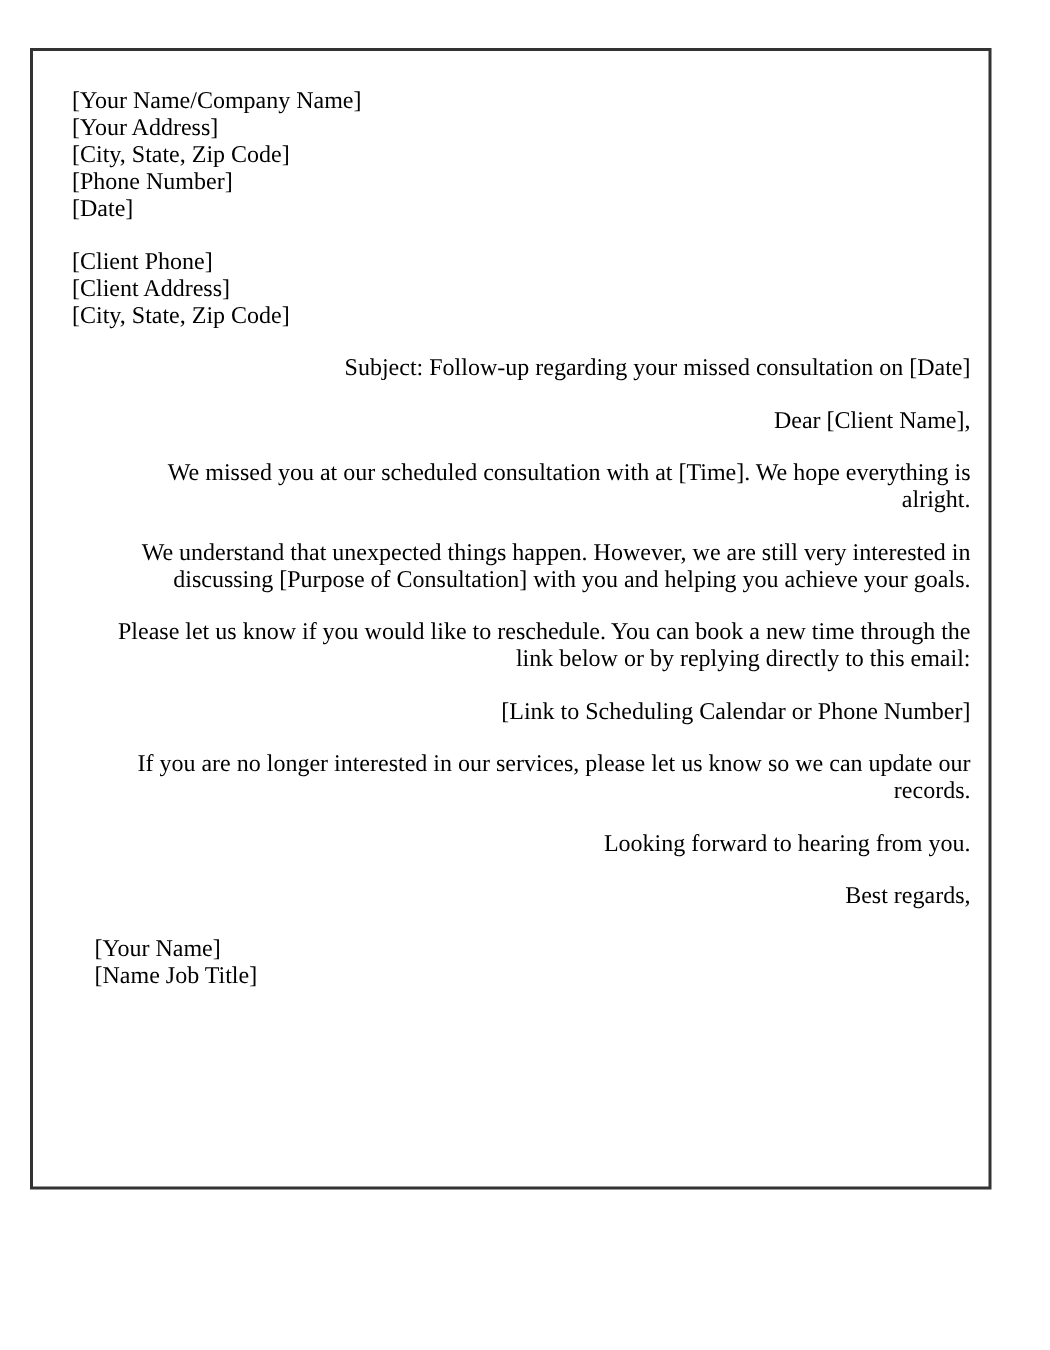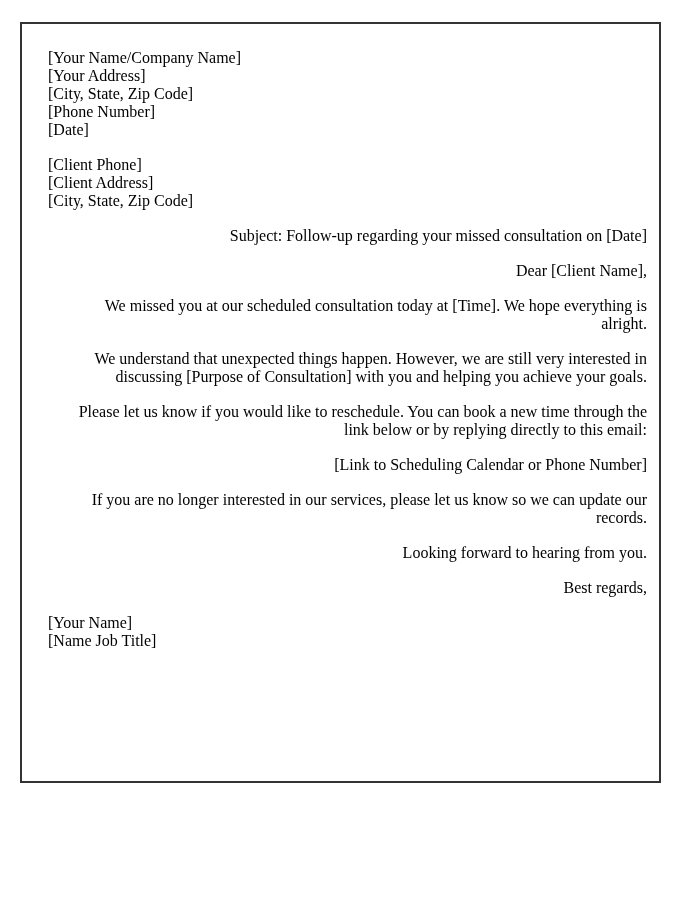--- a/index.html
+++ b/index.html
@@ -11,21 +11,21 @@
     width: 700px;
     height: 900px;
     position: relative;
     font-family: "Liberation Serif", "DejaVu Serif", serif;
     color: #000000;
     overflow: hidden;
   }
   .letter-frame {
     position: absolute;
     left: 20px;
-    top: 22px;
+    top: 32px;
     width: 641px;
     height: 761px;
     box-sizing: border-box;
     border: 2px solid #333333;
     background: #ffffff;
     padding: 25px 12px 0 26px;
     overflow: hidden;
   }
   .letter-frame .line,
   .letter-frame .para {
@@ -34,21 +34,21 @@
     white-space: pre-line;
   }
   .addr-block {
     margin: 0 0 17px 0;
   }
   .para {
     margin: 0 0 17px 0;
     text-align: right;
   }
   .sig-block {
-    margin: 0;
+    margin: 15px;
   }
 </style>
 </head>
 <body>
 
 <div class="letter-frame">
 
   <div class="addr-block">
     <div class="line">[Your Name/Company Name]</div>
     <div class="line">[Your Address]</div>
@@ -60,21 +60,21 @@
   <div class="addr-block">
     <div class="line">[Client Phone]</div>
     <div class="line">[Client Address]</div>
     <div class="line">[City, State, Zip Code]</div>
   </div>
 
   <p class="para">Subject: Follow-up regarding your missed consultation on [Date]</p>
 
   <p class="para">Dear [Client Name],</p>
 
-  <p class="para">We missed you at our scheduled consultation today at [Time]. We hope everything is
+  <p class="para">We missed you at our scheduled consultation with at [Time]. We hope everything is
 alright.</p>
 
   <p class="para">We understand that unexpected things happen. However, we are still very interested in
 discussing [Purpose of Consultation] with you and helping you achieve your goals.</p>
 
   <p class="para">Please let us know if you would like to reschedule. You can book a new time through the
 link below or by replying directly to this email:</p>
 
   <p class="para">[Link to Scheduling Calendar or Phone Number]</p>
 

